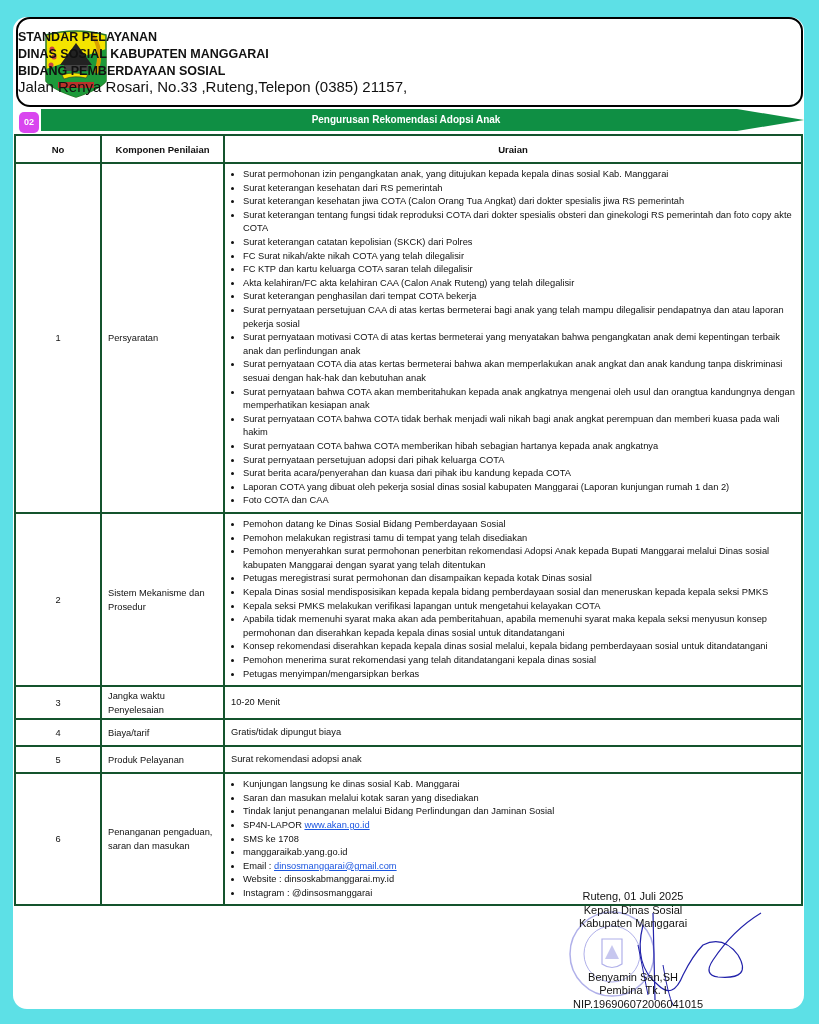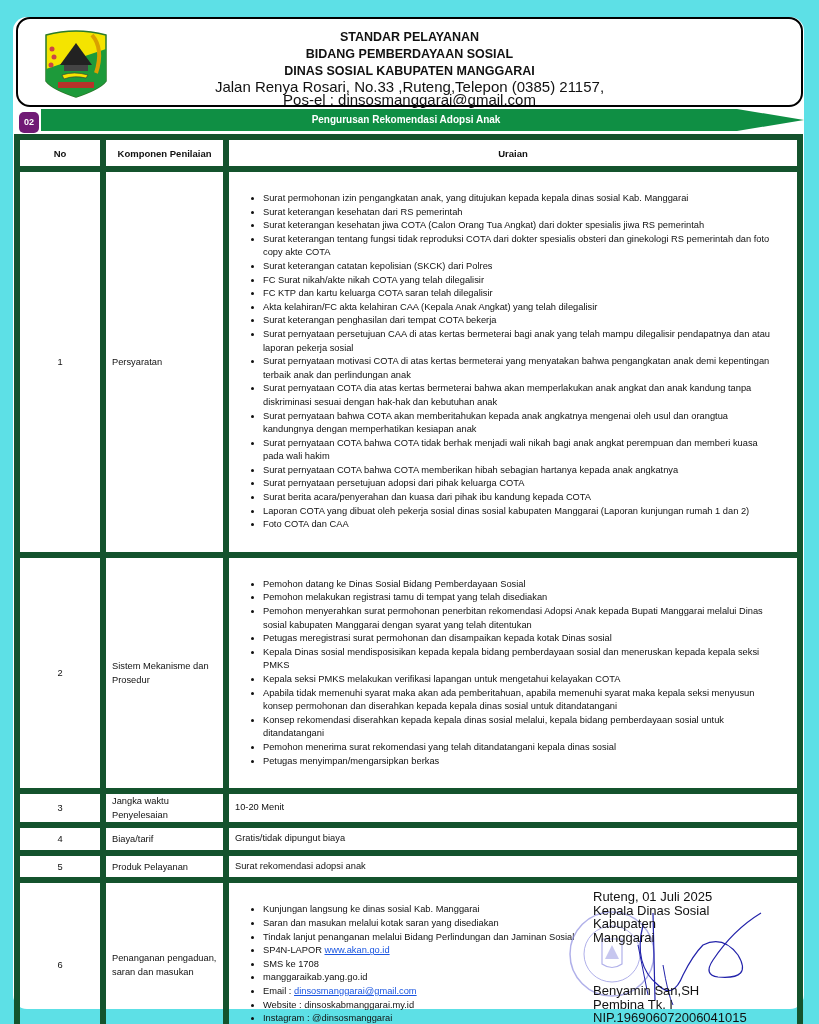--- a/index.html
+++ b/index.html
@@ -11,55 +11,55 @@
   .page {
     position:absolute; left:13px; top:17px; width:791px; height:992px;
     background:#fff; border-radius:14px;
   }
   .header-box {
     position:absolute; left:3px; top:0; width:783px; height:86px;
     border:2px solid #000; border-radius:14px; background:#fff;
   }
   .logo { position:absolute; left:22px; top:10px; width:72px; height:70px; }
   .title-block {
-    position:absolute; left:0; right:0; top:10px; text-align:center;
+    position:absolute; left:0; right:0; top:10px; text-align:left;
   }
   .title-line { font-weight:bold; font-size:12.5px; line-height:17px; }
   .addr-line { font-size:15px; line-height:13px; }
   .badge {
     position:absolute; left:6px; top:95px; width:20px; height:21px;
-    background:#701a75; border-radius:5px; color:#fff; font-weight:bold;
+    background:#d946ef; border-radius:5px; color:#fff; font-weight:bold;
     font-size:9px; text-align:center; line-height:21px;
   }
   .banner {
     position:absolute; left:28px; top:92px; width:702px; height:22px;
   }
   .banner svg { position:absolute; left:0; top:0; }
   .banner-text {
     position:absolute; left:0; width:730px; top:0; line-height:22px;
     text-align:center; color:#fff; font-weight:bold; font-size:10px;
   }
   table.main {
     position:absolute; left:1px; top:117px; width:789px;
     border-collapse:collapse; table-layout:fixed; font-size:9.3px;
   }
   table.main td, table.main th {
-    border:6px solid #14532d; vertical-align:middle; padding:0;
+    border:2px solid #14532d; vertical-align:middle; padding:0;
   }
   th { font-weight:bold; font-size:9.5px; height:26px; }
   td.no { text-align:center; }
   td.comp { padding-left:6px !important; line-height:14px; }
   td.desc { padding:4px 6px 4px 6px !important; line-height:13.6px; }
-  ul { margin:16px; padding:0 0 0 12px; }
+  ul { margin:0; padding:0 0 0 12px; }
   ul li { margin:0; padding:0; }
   ul li::marker { font-size:9px; }
   a.link { color:#1a55e0; text-decoration:underline; }
   .sign {
-    position:absolute; left:580px; top:873px; width:120px; text-align:left;
-    font-size:13px; line-height:13.5px;
+    position:absolute; left:560px; top:873px; width:120px; text-align:center;
+    font-size:11px; line-height:13.5px;
   }
   .stamp { position:absolute; left:554px; top:892px; width:90px; height:90px; }
   .signature { position:absolute; left:600px; top:888px; width:150px; height:110px; }
 </style>
 </head>
 <body>
 
 <div class="page">
 
   <div class="header-box">
@@ -70,24 +70,23 @@
       <rect x="24" y="36" width="24" height="6" fill="#444"></rect>
       <path d="M52 6 Q64 20 56 44" stroke="#d9a000" stroke-width="4" fill="none"></path>
       <circle cx="12" cy="20" r="2.5" fill="#c44"></circle>
         <circle cx="14" cy="28" r="2.5" fill="#c44"></circle>
         <circle cx="11" cy="36" r="2.5" fill="#c44"></circle>
       <path d="M22 46 Q34 42 48 46 L46 49 Q34 46 24 50 Z" fill="#f4e400" stroke="#333" stroke-width="0.6"></path>
       <rect x="18" y="53" width="36" height="6" fill="#b8322a"></rect>
     </svg>
     <div class="title-block">
       <div class="title-line">STANDAR PELAYANAN</div>
+      <div class="title-line">DINAS SOSIAL KABUPATEN MANGGARAI</div>
       <div class="title-line">BIDANG PEMBERDAYAAN SOSIAL</div>
-      <div class="title-line">DINAS SOSIAL KABUPATEN MANGGARAI</div>
       <div class="addr-line">Jalan Renya Rosari, No.33 ,Ruteng,Telepon (0385) 21157,</div>
-      <div class="addr-line">Pos-el : dinsosmanggarai@gmail.com</div>
     </div>
   </div>
 
   <div class="badge">02</div>
   <div class="banner">
     <svg width="763" height="22">
       <polygon points="0,0 696,0 763,11 696,22 0,22" fill="#0f8f44"></polygon>
     </svg>
     <div class="banner-text">Pengurusan Rekomendasi Adopsi Anak</div>
   </div>
@@ -111,21 +110,21 @@
         <td class="comp">Persyaratan</td>
         <td class="desc">
           <ul>
               <li>Surat permohonan izin pengangkatan anak, yang ditujukan kepada kepala dinas sosial Kab. Manggarai</li>
               <li>Surat keterangan kesehatan dari RS pemerintah</li>
               <li>Surat keterangan kesehatan jiwa COTA (Calon Orang Tua Angkat) dari dokter spesialis jiwa RS pemerintah</li>
               <li>Surat keterangan tentang fungsi tidak reproduksi COTA dari dokter spesialis obsteri dan ginekologi RS pemerintah dan foto copy akte COTA</li>
               <li>Surat keterangan catatan kepolisian (SKCK) dari Polres</li>
               <li>FC Surat nikah/akte nikah COTA yang telah dilegalisir</li>
               <li>FC KTP dan kartu keluarga COTA saran telah dilegalisir</li>
-              <li>Akta kelahiran/FC akta kelahiran CAA (Kepala Anak Angkat) yang telah dilegalisir</li>
+              <li>Akta kelahiran/FC akta kelahiran CAA (Calon Anak Ruteng) yang telah dilegalisir</li>
               <li>Surat keterangan penghasilan dari tempat COTA bekerja</li>
               <li>Surat pernyataan persetujuan CAA di atas kertas bermeterai bagi anak yang telah mampu dilegalisir pendapatnya dan atau laporan pekerja sosial</li>
               <li>Surat pernyataan motivasi COTA di atas kertas bermeterai yang menyatakan bahwa pengangkatan anak demi kepentingan terbaik anak dan perlindungan anak</li>
               <li>Surat pernyataan COTA dia atas kertas bermeterai bahwa akan memperlakukan anak angkat dan anak kandung tanpa diskriminasi sesuai dengan hak-hak dan kebutuhan anak</li>
               <li>Surat pernyataan bahwa COTA akan memberitahukan kepada anak angkatnya mengenai oleh usul dan orangtua kandungnya dengan memperhatikan kesiapan anak</li>
               <li>Surat pernyataan COTA bahwa COTA tidak berhak menjadi wali nikah bagi anak angkat perempuan dan memberi kuasa pada wali hakim</li>
               <li>Surat pernyataan COTA bahwa COTA memberikan hibah sebagian hartanya kepada anak angkatnya</li>
               <li>Surat pernyataan persetujuan adopsi dari pihak keluarga COTA</li>
               <li>Surat berita acara/penyerahan dan kuasa dari pihak ibu kandung kepada COTA</li>
               <li>Laporan COTA yang dibuat oleh pekerja sosial dinas sosial kabupaten Manggarai (Laporan kunjungan rumah 1 dan 2)</li>

